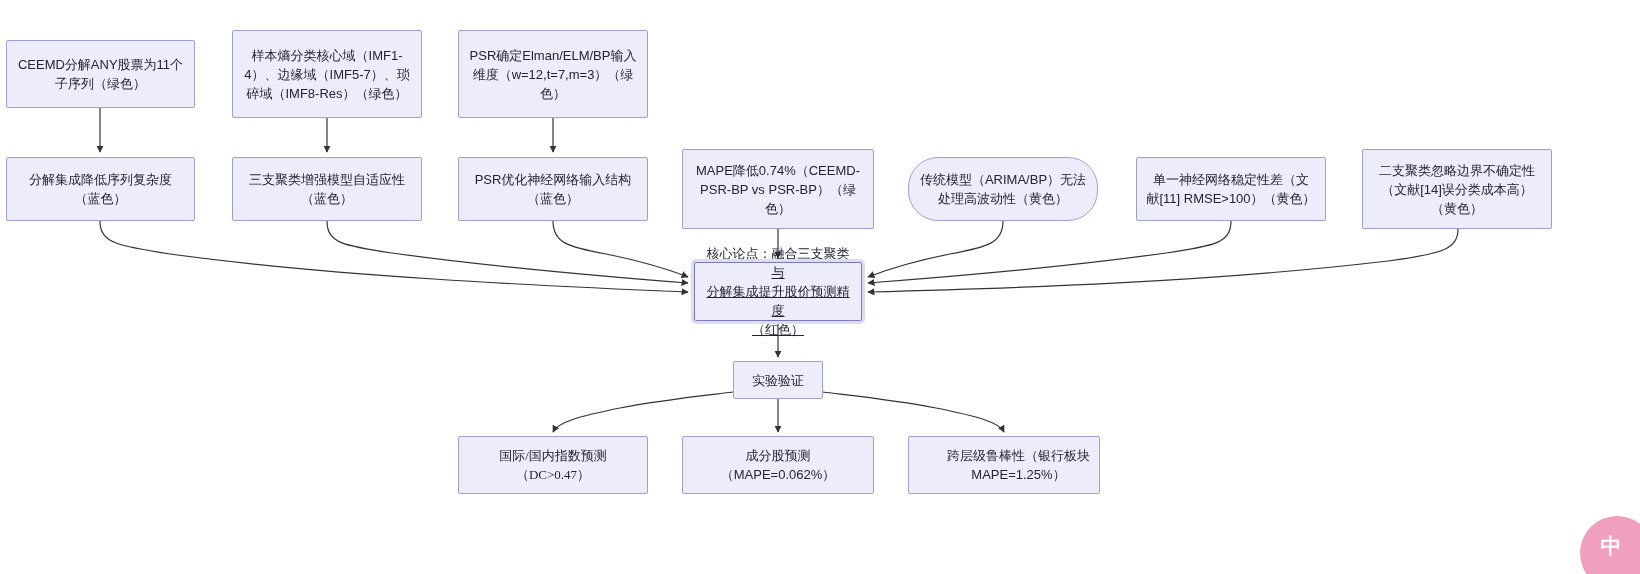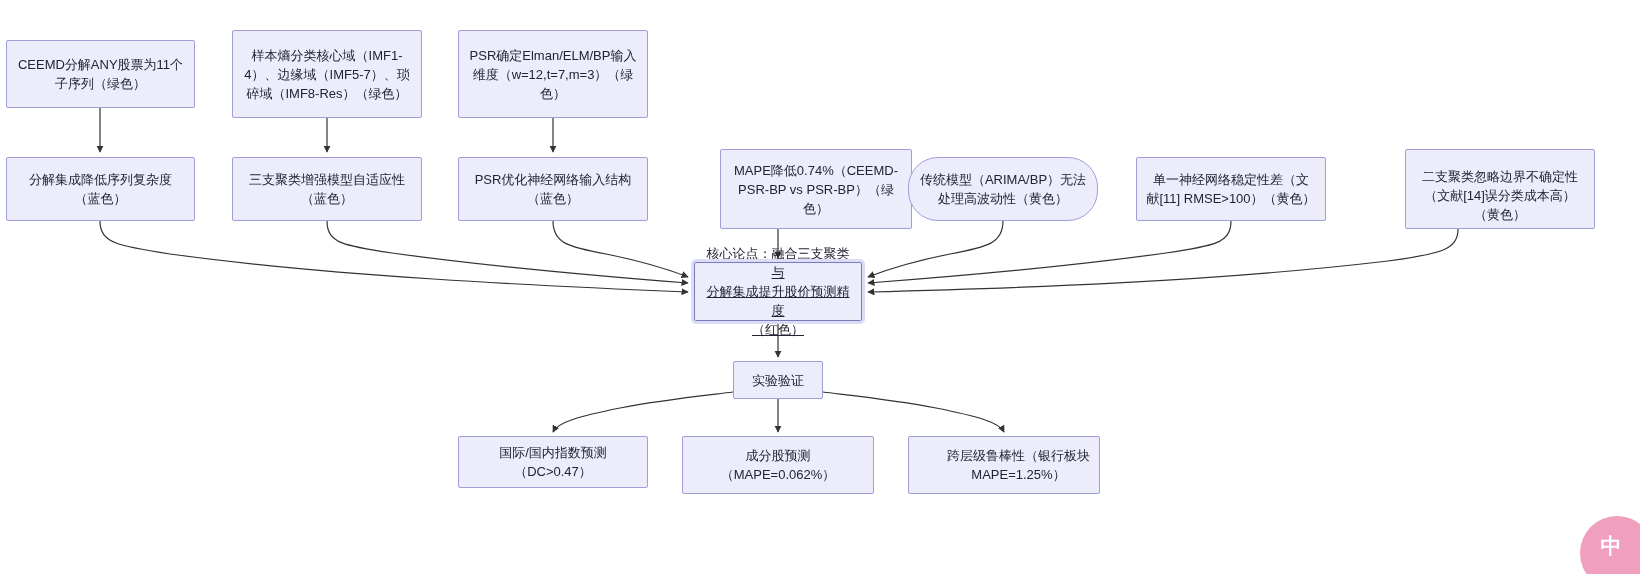--- a/index.html
+++ b/index.html
@@ -131,47 +131,47 @@
 （蓝色）</span>
       </div>
       <div class="node" style="left: 232px; top: 157px; width: 190px; height: 64px;">
         <span class="node-label">三支聚类增强模型自适应性
 （蓝色）</span>
       </div>
       <div class="node" style="left: 458px; top: 157px; width: 190px; height: 64px;">
         <span class="node-label">PSR优化神经网络输入结构
 （蓝色）</span>
       </div>
-      <div class="node" style="left: 720px; top: 149px; width: 192px; height: 80px;">
+      <div class="node" style="left: 682px; top: 149px; width: 192px; height: 80px;">
         <span class="node-label">MAPE降低0.74%（CEEMD-
 PSR-BP vs PSR-BP）（绿
 色）</span>
       </div>
       <div class="node" style="left: 908px; top: 157px; width: 190px; height: 64px; border-radius: 30px;">
         <span class="node-label">传统模型（ARIMA/BP）无法
 处理高波动性（黄色）</span>
       </div>
       <div class="node" style="left: 1136px; top: 157px; width: 190px; height: 64px;">
         <span class="node-label">单一神经网络稳定性差（文
 献[11] RMSE&gt;100）（黄色）</span>
       </div>
-      <div class="node" style="left: 1405px; top: 149px; width: 190px; height: 80px; align-items: flex-end;">
+      <div class="node" style="left: 1362px; top: 149px; width: 190px; height: 80px;">
         <span class="node-label">二支聚类忽略边界不确定性
 （文献[14]误分类成本高）
 （黄色）</span>
       </div>
       <div class="node node-core" style="left: 694px; top: 262px; width: 168px; height: 59px; text-decoration: underline;">
         <span class="node-label">核心论点：融合三支聚类与
 分解集成提升股价预测精度
 （红色）</span>
       </div>
       <div class="node" style="left: 733px; top: 361px; width: 90px; height: 38px;">
         <span class="node-label">实验验证</span>
       </div>
-      <div class="node" style="left: 458px; top: 436px; width: 190px; height: 52px;">
+      <div class="node" style="left: 458px; top: 436px; width: 190px; height: 58px; font-family: Liberation Serif, serif;">
         <span class="node-label">国际/国内指数预测
 （DC&gt;0.47）</span>
       </div>
       <div class="node" style="left: 682px; top: 436px; width: 192px; height: 58px;">
         <span class="node-label">成分股预测
 （MAPE=0.062%）</span>
       </div>
       <div class="node" style="left: 908px; top: 436px; width: 192px; height: 58px; justify-content: flex-end;">
         <span class="node-label">跨层级鲁棒性（银行板块
 MAPE=1.25%）</span>

